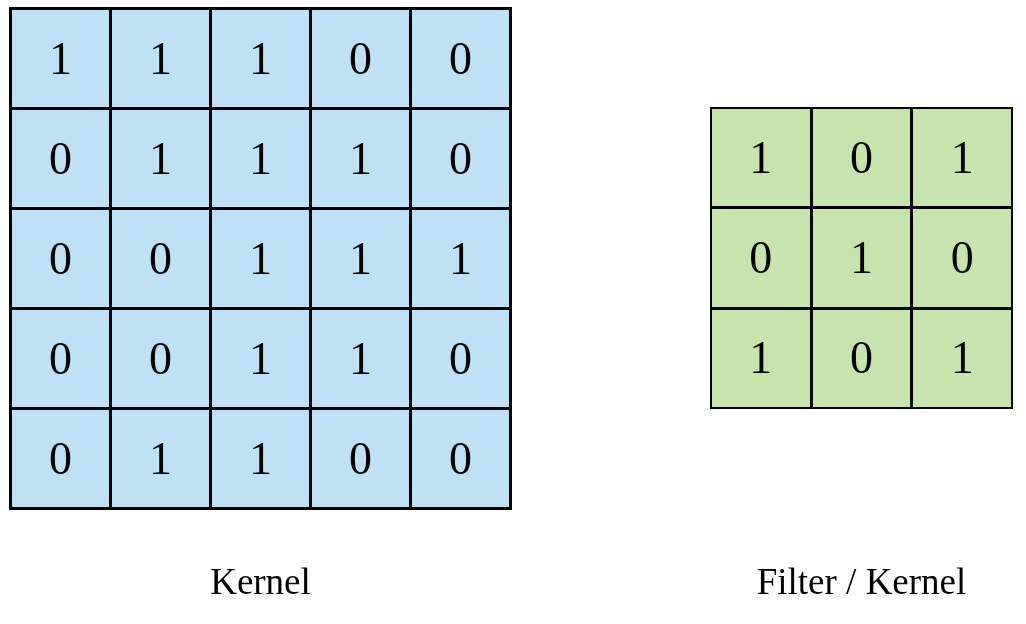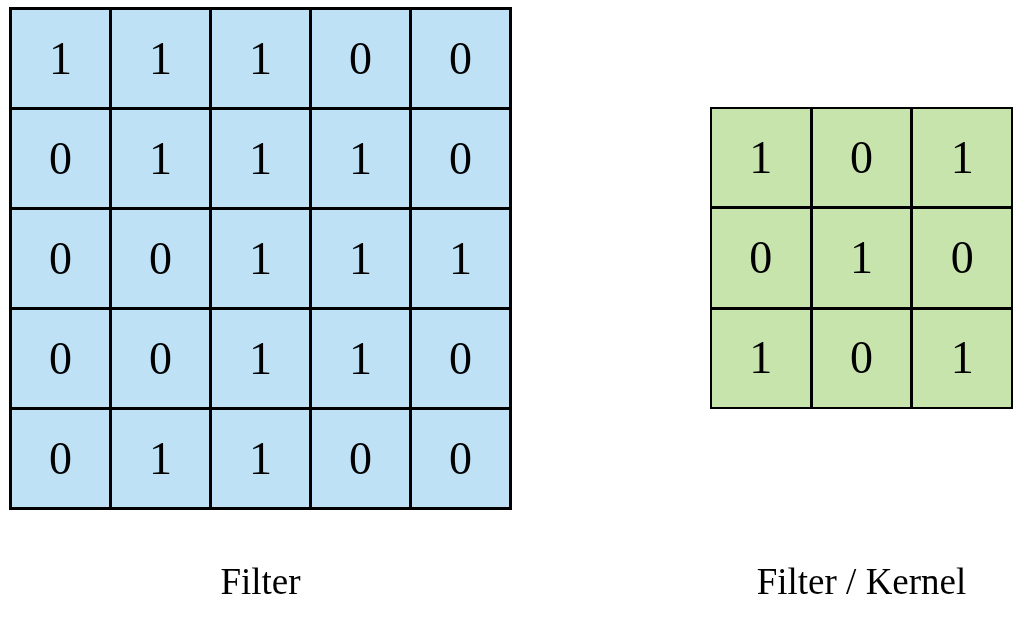--- a/index.html
+++ b/index.html
@@ -116,21 +116,21 @@
       <div class="cell" style="background: rgb(191, 225, 245);">1</div>
       <div class="cell" style="background: rgb(191, 225, 245);">1</div>
       <div class="cell" style="background: rgb(191, 225, 245);">0</div>
       <div class="cell" style="background: rgb(191, 225, 245);">0</div>
       <div class="cell" style="background: rgb(191, 225, 245);">1</div>
       <div class="cell" style="background: rgb(191, 225, 245);">1</div>
       <div class="cell" style="background: rgb(191, 225, 245);">0</div>
       <div class="cell" style="background: rgb(191, 225, 245);">0</div>
     </div>
 
-  <div class="caption" id="caption-input">Filter</div>
+  <div class="caption" id="caption-input">Kernel</div>
 
   <div class="matrix" id="kernel-matrix">
       <div class="cell" style="background: rgb(199, 228, 173);">1</div>
       <div class="cell" style="background: rgb(199, 228, 173);">0</div>
       <div class="cell" style="background: rgb(199, 228, 173);">1</div>
       <div class="cell" style="background: rgb(199, 228, 173);">0</div>
       <div class="cell" style="background: rgb(199, 228, 173);">1</div>
       <div class="cell" style="background: rgb(199, 228, 173);">0</div>
       <div class="cell" style="background: rgb(199, 228, 173);">1</div>
       <div class="cell" style="background: rgb(199, 228, 173);">0</div>

